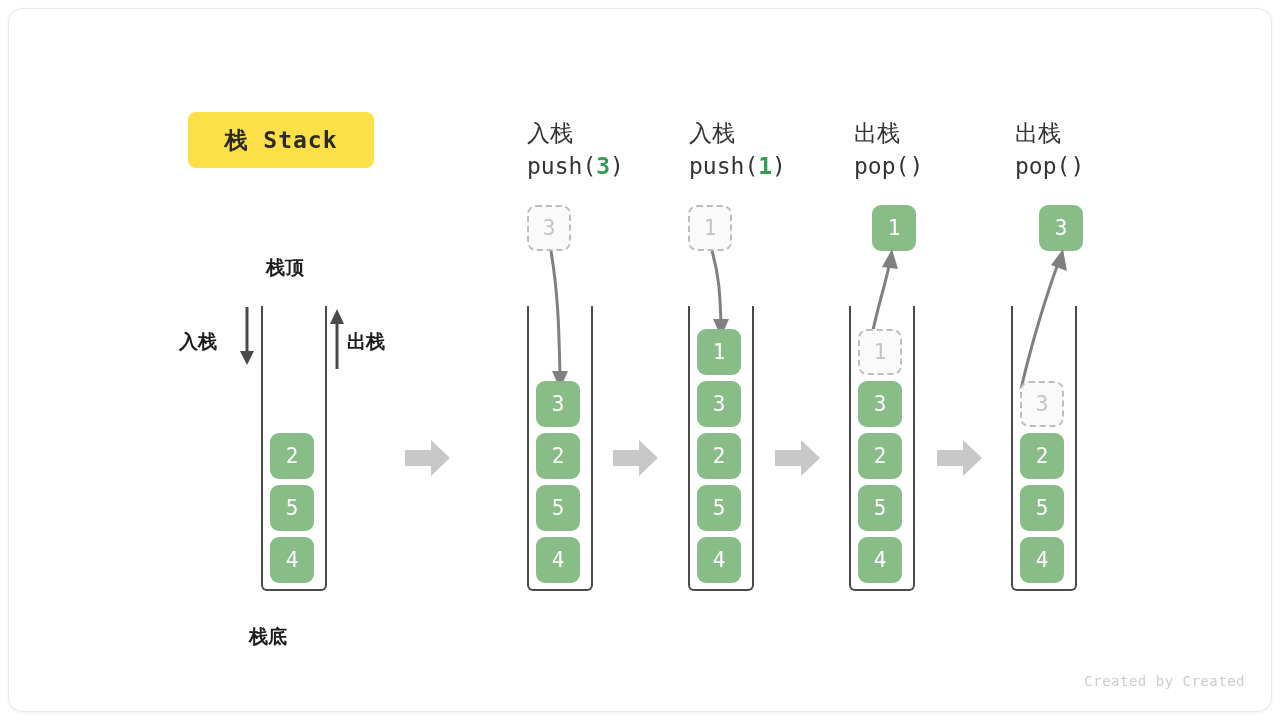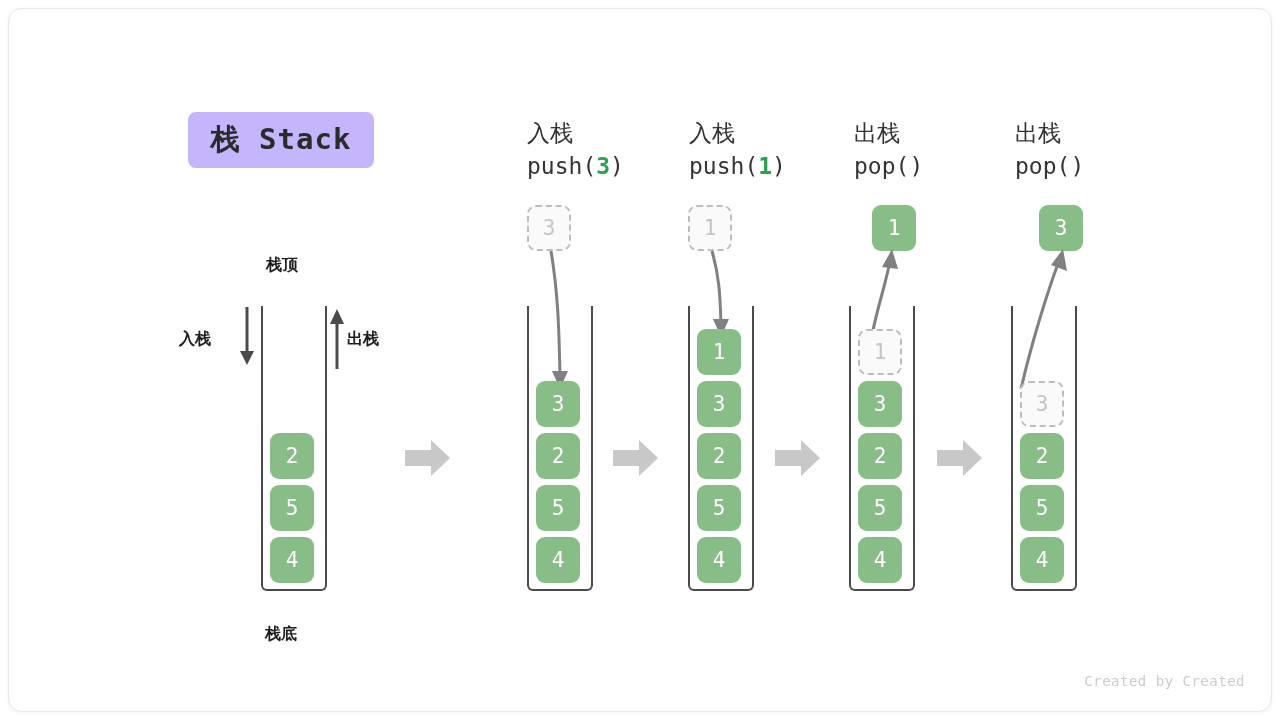--- a/index.html
+++ b/index.html
@@ -16,39 +16,39 @@
     border:1px solid #e8e8e8;
     border-radius:14px;
     box-shadow:0 1px 4px rgba(0,0,0,.06);
     overflow:hidden;
   }
   .abs{position:absolute;}
 
   
   #title-badge{
     left:179px;top:103px;width:186px;height:56px;
-    background:#c4b5fd;border-radius:8px;
+    background:#fde047;border-radius:8px;
     display:flex;align-items:center;justify-content:center;
     font-family:"DejaVu Sans Mono","Liberation Mono",monospace;
-    font-size:29px;font-weight:bold;color:#2b2b2b;
+    font-size:23px;font-weight:bold;color:#2b2b2b;
     letter-spacing:1px;
   }
 
   
   .op-caption{
     font-family:"DejaVu Sans Mono","Liberation Mono",monospace;
     font-size:23px;color:#333333;line-height:1.42;
     white-space:nowrap;
   }
   .op-caption .arg{color:#2e9e4f;font-weight:bold;}
 
   
   .cn-label{
     font-family:"DejaVu Sans","Liberation Sans",sans-serif;
-    font-weight:bold;font-size:16px;color:#1d1d1d;white-space:nowrap;
+    font-weight:bold;font-size:19px;color:#1d1d1d;white-space:nowrap;
   }
 
   
   .stack-box{
     width:66px;height:285px;
     border-left:2px solid #4a4a4a;
     border-right:2px solid #4a4a4a;
     border-bottom:2px solid #4a4a4a;
     border-top:none;
     border-radius:0 0 6px 6px;
@@ -108,21 +108,21 @@
   </svg>
 
   <div class="abs cn-label" style="left:338px;top:320px;">出栈</div>
 
   <div class="abs stack-box" style="left:252px;top:297px;"></div>
 
   <div class="cell filled" style="left:261px;top:424px;">2</div>
   <div class="cell filled" style="left:261px;top:476px;">5</div>
   <div class="cell filled" style="left:261px;top:528px;">4</div>
 
-  <div class="abs cn-label" style="left:256px;top:615px;">栈底</div>
+  <div class="abs cn-label" style="left:240px;top:615px;">栈底</div>
 
   <svg class="abs block-arrow" style="left:396px;top:430px;" viewBox="0 0 46 38">
     <polygon points="0,11 26,11 26,1 45,19 26,37 26,27 0,27" fill="#c8c8c8"></polygon>
   </svg>
 
   <div class="abs op-caption" style="left:518px;top:108px;">
     <div>入栈</div>
     <div><span>push(</span><span class="arg">3</span><span>)</span></div>
   </div>
 

